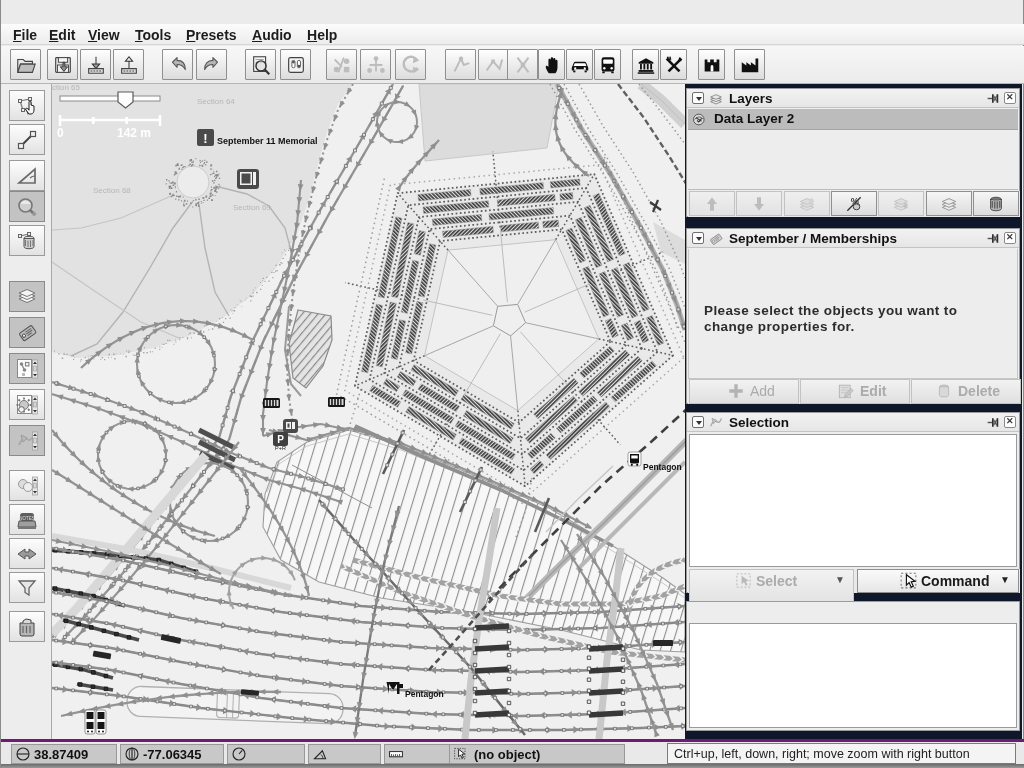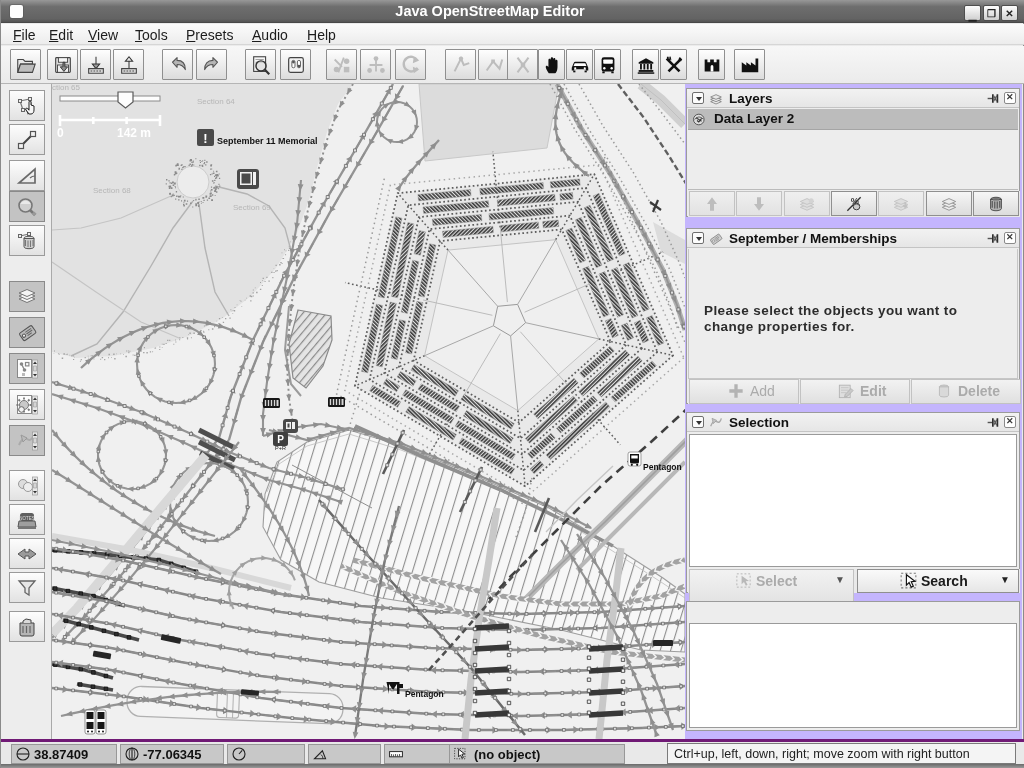--- a/index.html
+++ b/index.html
@@ -2,60 +2,47 @@
 <html><head><meta charset="utf-8"><style>
 *{margin:0;padding:0;box-sizing:border-box}
 html,body{width:1024px;height:768px;overflow:hidden;font-family:"Liberation Sans",sans-serif}
 #win{position:relative;width:1024px;height:768px;background:#ebebeb;border-left:1px solid #8a8a8a;border-right:1px solid #8a8a8a}
 .tb{position:absolute;left:0;top:0;width:1024px;height:23px;background:linear-gradient(#989898,#6e6e6e 30%,#636363 85%,#555);border-bottom:1px solid #494949}
 .tb .ttl{position:absolute;left:0;right:46px;top:3px;text-align:center;color:#fff;font-weight:bold;font-size:14.5px}
 .tb .ic{position:absolute;left:9px;top:5px;width:13px;height:13px;background:#fdfdfd;border-radius:2px;box-shadow:0 0 0 1px #50505066}
 .wbtn{position:absolute;top:5px;width:17px;height:16px;background:linear-gradient(#fdfdfd,#cfcfcf);border:1px solid #4e4e4e;border-radius:2px}
 .wbtn span{position:absolute;left:0;right:0;top:1px;text-align:center;font-size:10px;font-weight:bold;color:#222;line-height:14px}
 .menubar{position:absolute;left:0;top:24px;width:1024px;height:21px;background:linear-gradient(#fcfcfc,#ececec);border-bottom:1px solid #d6d6d6}
-.menubar span{position:absolute;top:3px;font-size:14px;font-weight:normal;color:#1c1c1c}
+.menubar span{position:absolute;top:3px;font-size:14px;font-weight:bold;color:#1c1c1c}
 .menubar u{text-decoration:underline}
 .toolbar{position:absolute;left:0;top:46px;width:1024px;height:38px;background:linear-gradient(#f7f7f7,#ebebeb);border-bottom:1px solid #b5b5b5}
 .btn{position:absolute;top:3px;height:31px;background:linear-gradient(#fefefe,#dcdcdc);border:1px solid #8f8f8f;border-radius:1px}
 .btn svg{position:absolute;left:50%;top:50%;transform:translate(-50%,-50%)}
 .lefttools{position:absolute;left:0;top:84px;width:51px;height:655px;background:#ededed;border-right:1px solid #a9a9a9}
 .lbtn{position:absolute;left:8px;width:36px;height:31px;background:linear-gradient(#fdfdfd,#e2e2e2);border:1px solid #9a9a9a}
 .lbtn.on{background:#c3c3c3;border:1px solid #8a8a8a}
 .lbtn svg{position:absolute;left:50%;top:50%;transform:translate(-50%,-50%)}
-.rp{position:absolute;left:684px;top:84px;width:337px;height:655px;background:#c4b5fd}
+.rp{position:absolute;left:684px;top:84px;width:337px;height:655px;background:#0f172a}
 .panel{position:absolute;left:1px;width:334px;background:#ededed;border:1px solid #9b9b9b}
 .phead{position:relative;height:19px;background:linear-gradient(#f2f2f2,#e6e6e6);border-bottom:1px solid #c4c4c4}
 .phead .cbtn{position:absolute;left:5px;top:3px;width:12px;height:12px;border:1px solid #6f6f6f;background:#fcfcfc;border-radius:2px}
 .phead .cbtn:after{content:"";position:absolute;left:2.5px;top:4px;border-left:3.5px solid transparent;border-right:3.5px solid transparent;border-top:4px solid #333}
 .phead .ptitle{position:absolute;left:42px;top:2px;font-size:13.5px;font-weight:bold;color:#111}
 .phead .hic{position:absolute;left:21px;top:2px}
 .pin{position:absolute;top:3px;right:18px;width:14px;height:12px}
 .clx{position:absolute;top:3px;right:3px;width:12px;height:12px;border:1.5px solid #8a8a8a;background:#fff;border-radius:2px}
 .clx:after{content:"✕";position:absolute;left:1px;top:-1.5px;font-size:9px;font-weight:bold;color:#3a3a3a}
 .statusbar{position:absolute;left:0;top:739px;width:1024px;height:25px;background:#e9e9e9;border-top:3px solid #701a75}
 .scell{position:absolute;top:2px;height:20px;background:#c8c8c8;border:1px solid #989898;font-size:13px;font-weight:bold;color:#111}
 .scell .t{position:absolute;top:2px;white-space:nowrap}
 .shelp{position:absolute;top:1px;left:666px;width:349px;height:21px;background:#f4f4f4;border:1px solid #7a7a7a;font-size:12.5px;color:#222}
 #botborder{position:absolute;left:0;top:764px;width:1024px;height:4px;background:linear-gradient(#6a6a6a,#9a9a9a)}
 svg{display:block}
 </style></head><body>
 <div id="win">
-<div class="tb">
-      <div class="ic"></div>
-      <div class="ttl">Java OpenStreetMap Editor</div>
-      <div class="wbtn" style="left:963px">
-        <span style="top:3px">▁</span>
-      </div>
-      <div class="wbtn" style="left:982px">
-        <span>❐</span>
-      </div>
-      <div class="wbtn" style="left:1000px">
-        <span>✕</span>
-      </div>
-    </div>
     <div class="menubar">
       <span style="left:12px"><u>F</u>ile</span>
       <span style="left:48px"><u>E</u>dit</span>
       <span style="left:87px"><u>V</u>iew</span>
       <span style="left:134px"><u>T</u>ools</span>
       <span style="left:185px"><u>P</u>resets</span>
       <span style="left:251px"><u>A</u>udio</span>
       <span style="left:306px"><u>H</u>elp</span>
     </div>
     <div class="toolbar">
@@ -861,21 +848,21 @@
             <span style="position:absolute;left:66px;top:3px;font-size:14px;font-weight:bold;color:#ababab">Select</span>
             <span style="position:absolute;right:8px;top:4px;font-size:10px;color:#555">▼</span>
           </div>
           <div style="position:absolute;left:169px;top:0;width:162px;height:24px;background:linear-gradient(#fafafa,#e6e6e6);border:1px solid #8f8f8f">
             <span style="position:absolute;left:40px;top:0px">
               <svg width="21" height="21" viewBox="0 0 20 20" style="">
                 <rect x="3" y="3" width="14" height="14" fill="none" stroke="#777" stroke-dasharray="2 2"></rect>
                 <path d="M8 4.5 v10 l2.6-2.6 2 4.4 2-.9 -2-4.3 3.6-.4 z" fill="#fff" stroke="#111" stroke-width="1.1"></path>
               </svg>
             </span>
-            <span style="position:absolute;left:63px;top:3px;font-size:14px;font-weight:bold;color:#1a1a1a">Search</span>
+            <span style="position:absolute;left:63px;top:3px;font-size:14px;font-weight:bold;color:#1a1a1a">Command</span>
             <span style="position:absolute;right:8px;top:4px;font-size:10px;color:#222">▼</span>
           </div>
         </div>
       </div>
       <div class="panel" style="top:517px;height:130px">
         <div style="position:absolute;left:2px;top:21px;width:328px;height:105px;background:#fff;border:1px solid #9a9a9a"></div>
       </div>
     </div>
     <div class="statusbar">
       <div class="scell" style="left:10px;width:106px">

